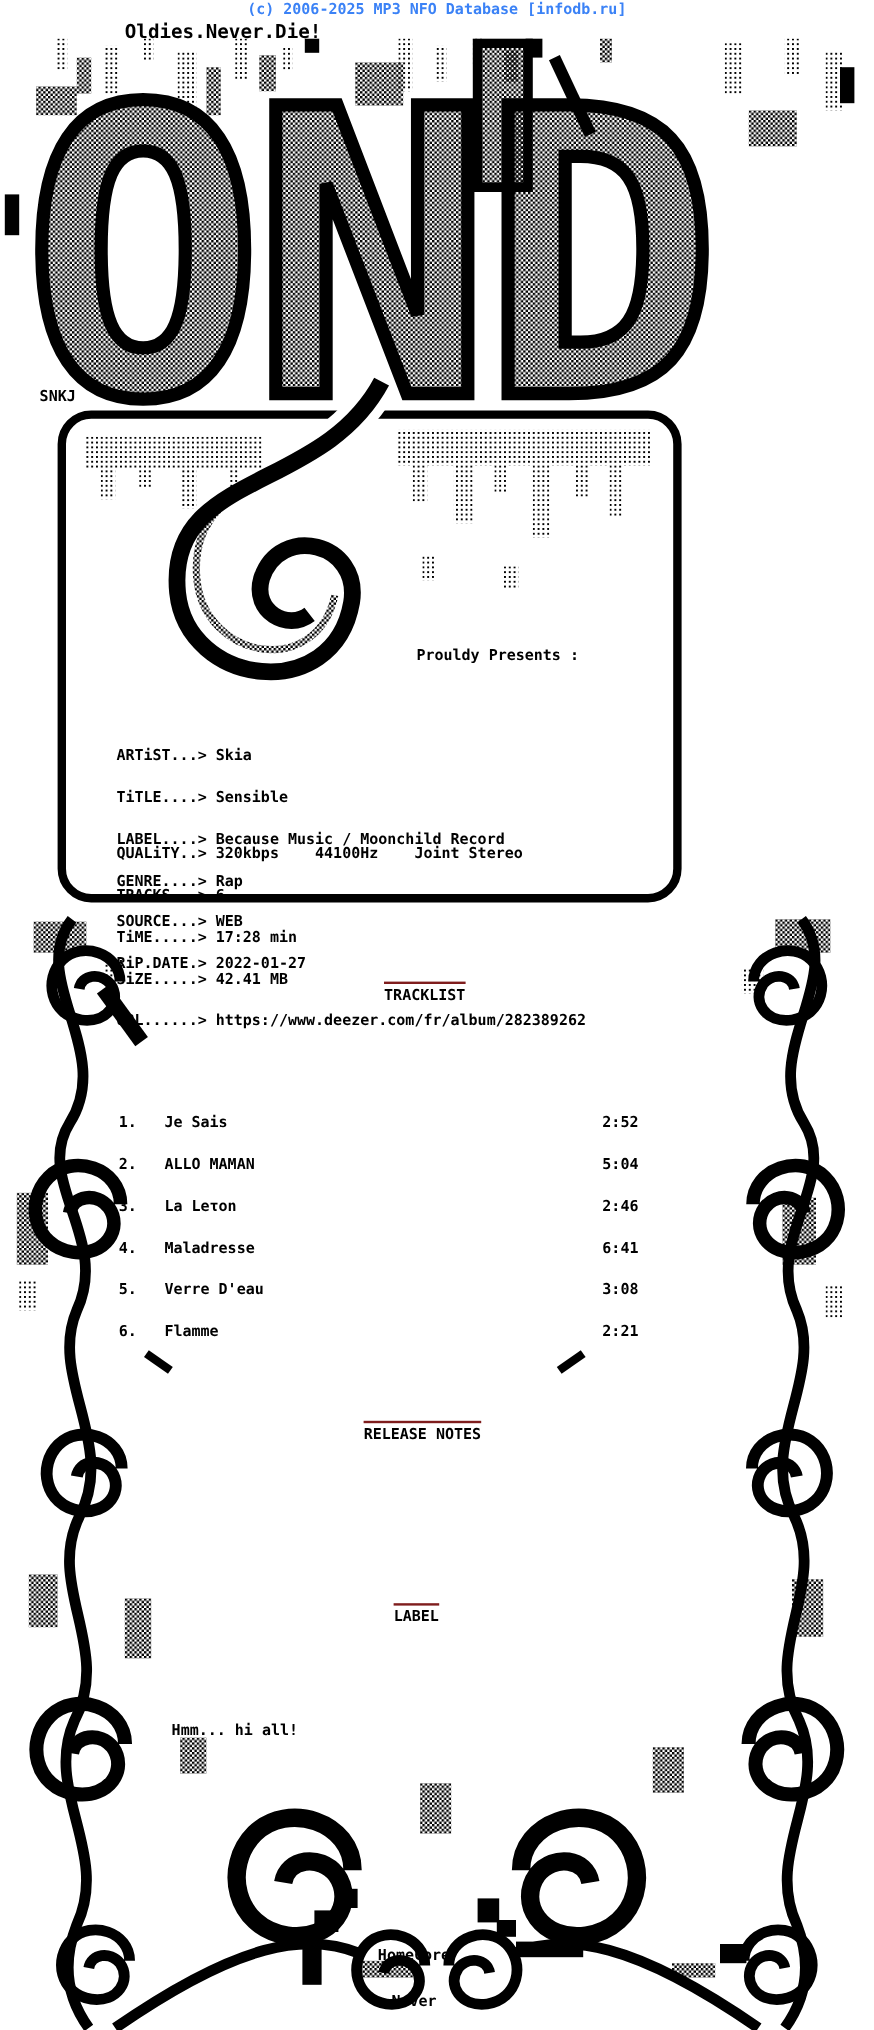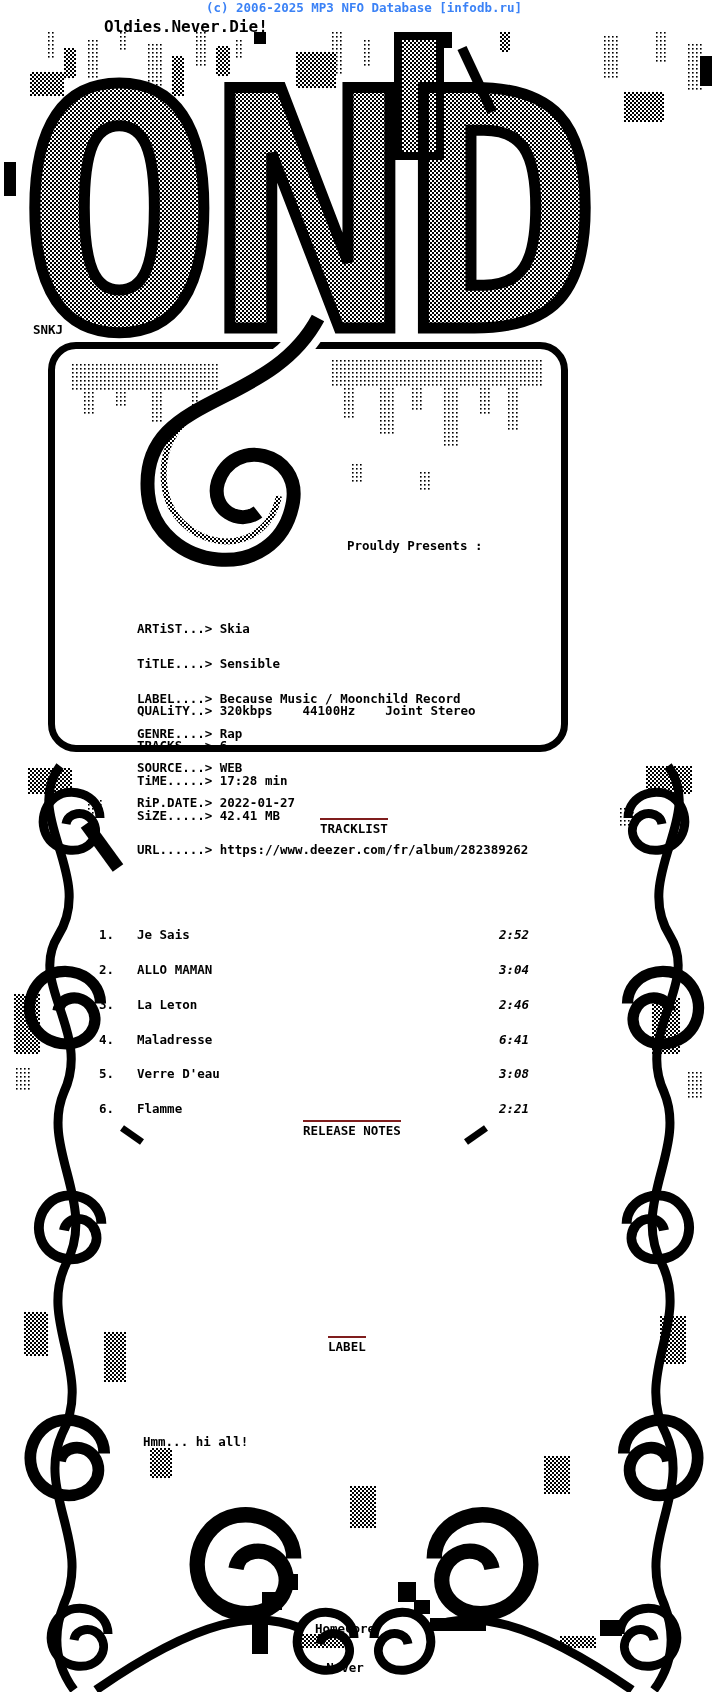--- a/index.html
+++ b/index.html
@@ -6,26 +6,26 @@
   body{
     width:728px;height:1692px;background:#ffffff;position:relative;overflow:hidden;
     font-family:"DejaVu Sans Mono",monospace;font-weight:bold;color:#000;
   }
   .abs{position:absolute;}
   .t{font-size:12.5px;line-height:11.6px;white-space:pre;}
   .red{color:#3b82f6;}
   .small{font-size:16px;line-height:11px;}
   .sechdr{display:inline-block;border-top:2px solid #7f1d1d;padding-top:3px;}
   .infoRow{display:flex;}
-  .lbl{white-space:pre;margin-left:40px;}
+  .lbl{white-space:pre;}
   .val{white-space:pre;margin-left:7.5px;}
   .trk{display:flex;}
   .tnum{width:38px;}
   .ttl{flex:1;white-space:pre;}
-  .ttime{width:36px;text-align:left;font-style:italic;}
+  .ttime{width:36px;text-align:center;}
   #infobox{
     left:48px;top:342px;width:506px;height:396px;
     border:7px solid #000;border-radius:28px;z-index:1;
   }
   .z3{z-index:3;}
   .credits{width:90px;text-align:center;font-size:12.5px;line-height:13px;white-space:pre;}
 </style>
 </head>
 <body>
 
@@ -209,28 +209,28 @@
       <rect x="688" y="314" width="14" height="28"></rect>
   </g>
 </svg>
 
 <div class="abs t z3" style="left:305px;top:806px">
   <span class="sechdr">TRACKLIST</span>
 </div>
 
 <div class="abs t z3" style="left:99px;top:906px;width:436px">
   <div class="trk"><span class="tnum">1.</span><span class="ttl">Je Sais</span><span class="ttime">2:52</span></div>
-  <div class="trk"><span class="tnum">2.</span><span class="ttl">ALLO MAMAN</span><span class="ttime">3:04</span></div>
+  <div class="trk"><span class="tnum">2.</span><span class="ttl">ALLO MAMAN</span><span class="ttime">5:04</span></div>
   <div class="trk"><span class="tnum">3.</span><span class="ttl">La Leτon</span><span class="ttime">2:46</span></div>
   <div class="trk"><span class="tnum">4.</span><span class="ttl">Maladresse</span><span class="ttime">6:41</span></div>
   <div class="trk"><span class="tnum">5.</span><span class="ttl">Verre D'eau</span><span class="ttime">3:08</span></div>
   <div class="trk"><span class="tnum">6.</span><span class="ttl">Flamme</span><span class="ttime">2:21</span></div>
 </div>
 
-<div class="abs t z3" style="left:288px;top:1108px">
+<div class="abs t z3" style="left:288px;top:1172px">
   <span class="sechdr">RELEASE NOTES</span>
 </div>
 
 <div class="abs t z3" style="left:313px;top:1324px">
   <span class="sechdr">LABEL</span>
 </div>
 <div class="abs t z3" style="left:143px;top:1436px">Hmm... hi all!</div>
 
 <div class="abs credits z3" style="left:300px;top:1596px">
   <div>HomeCore</div>

